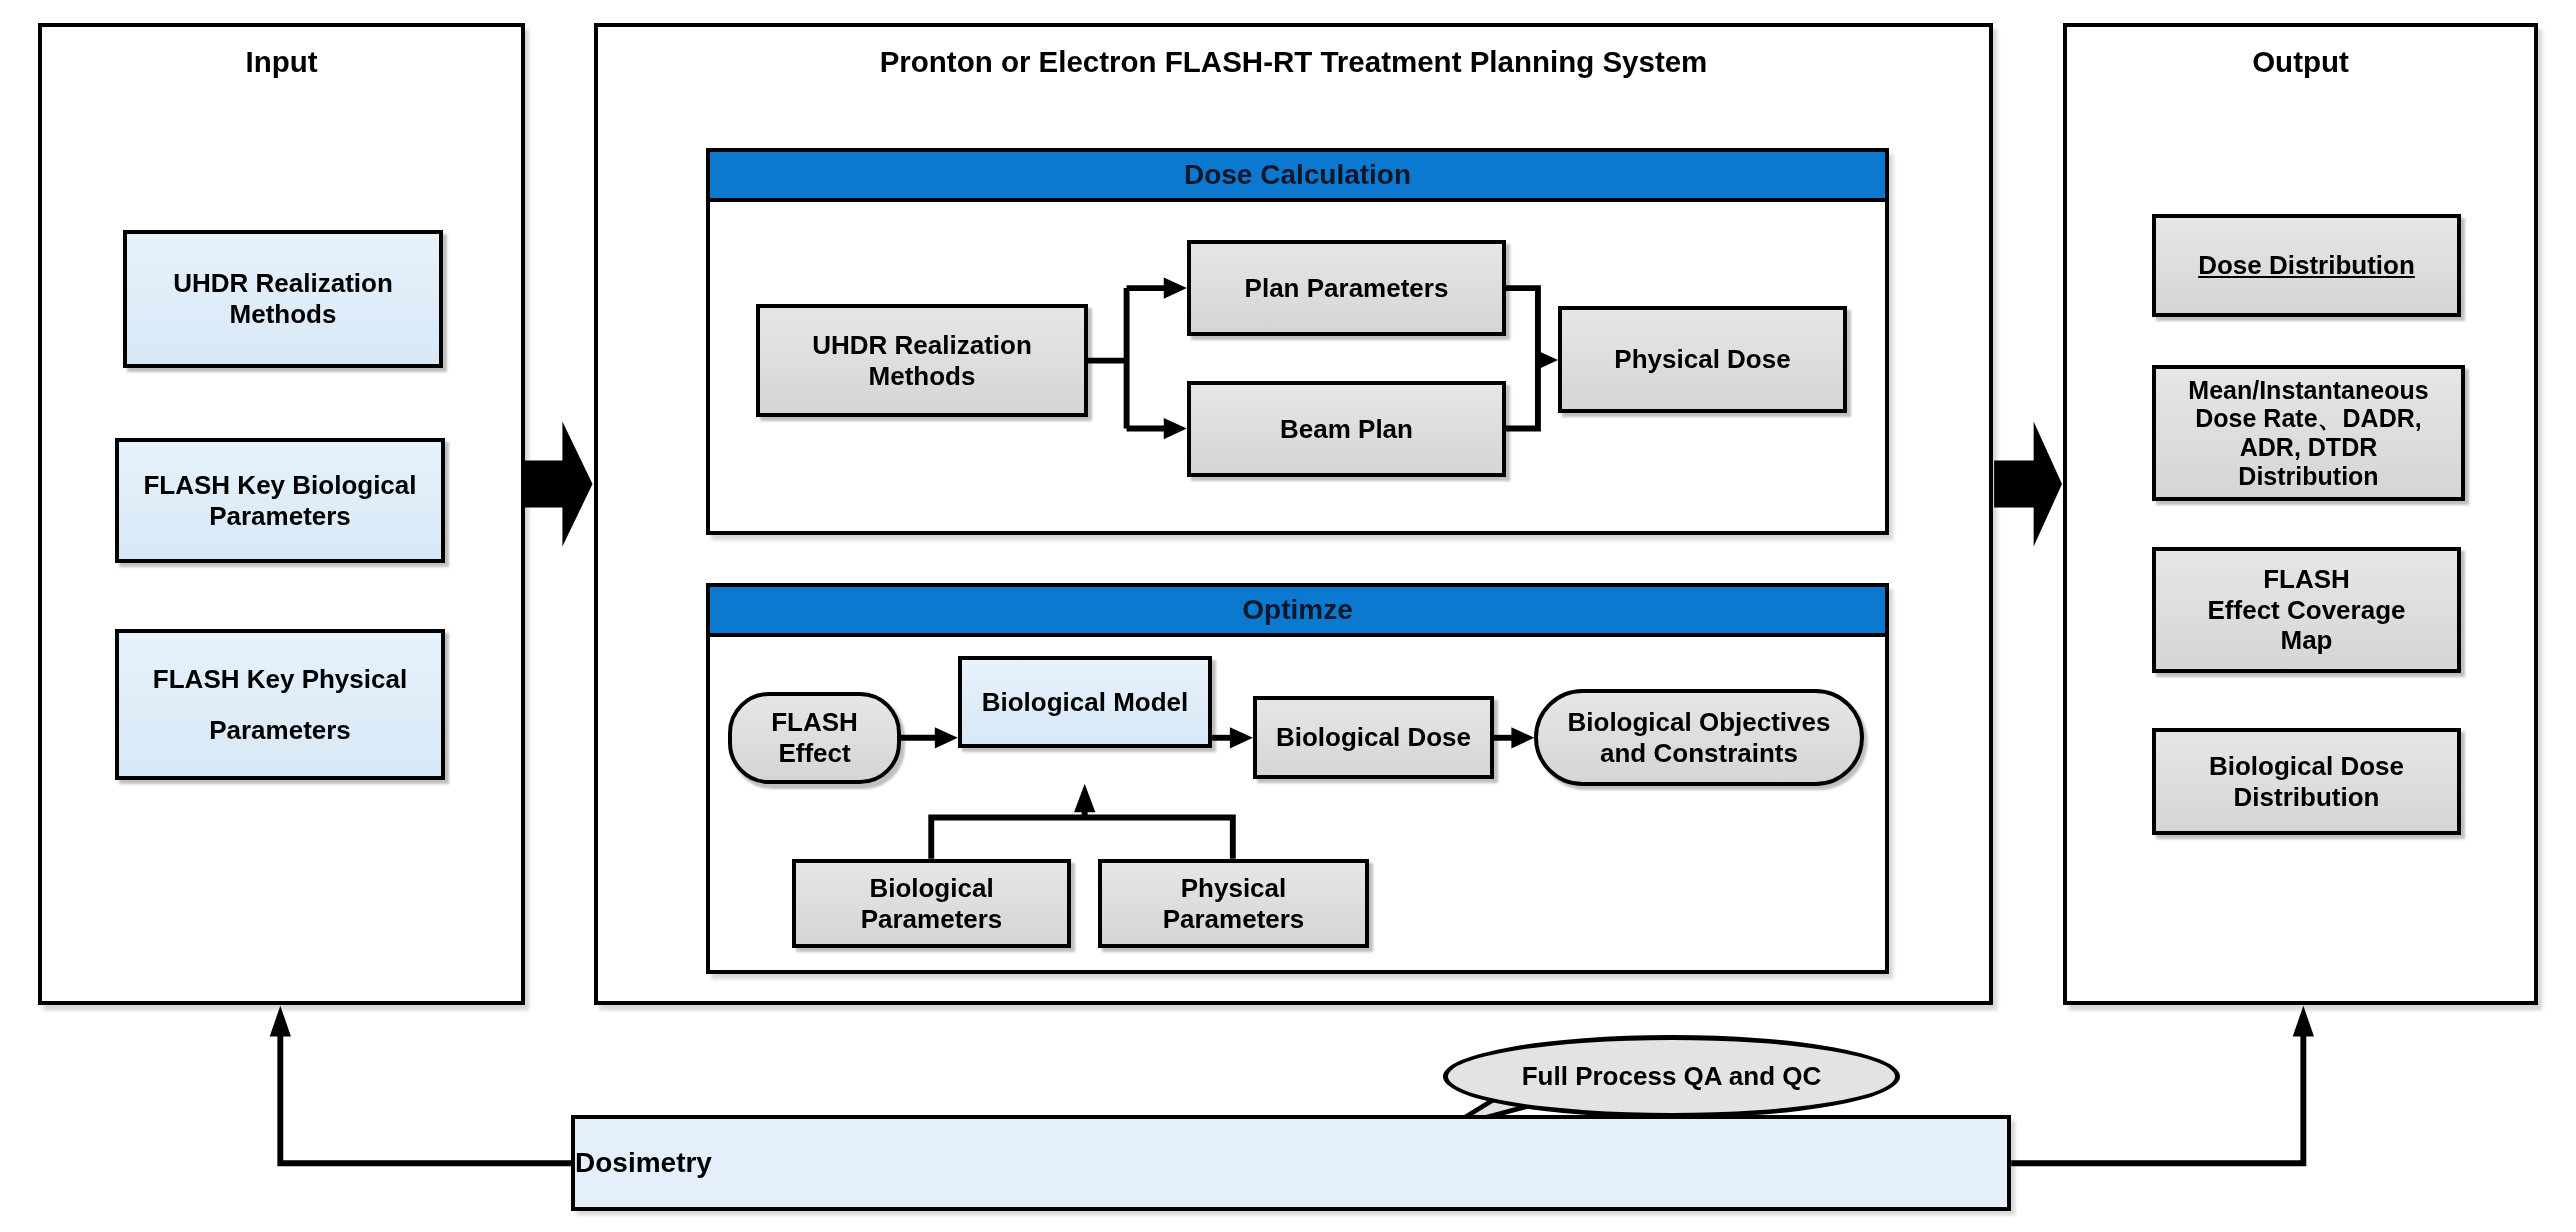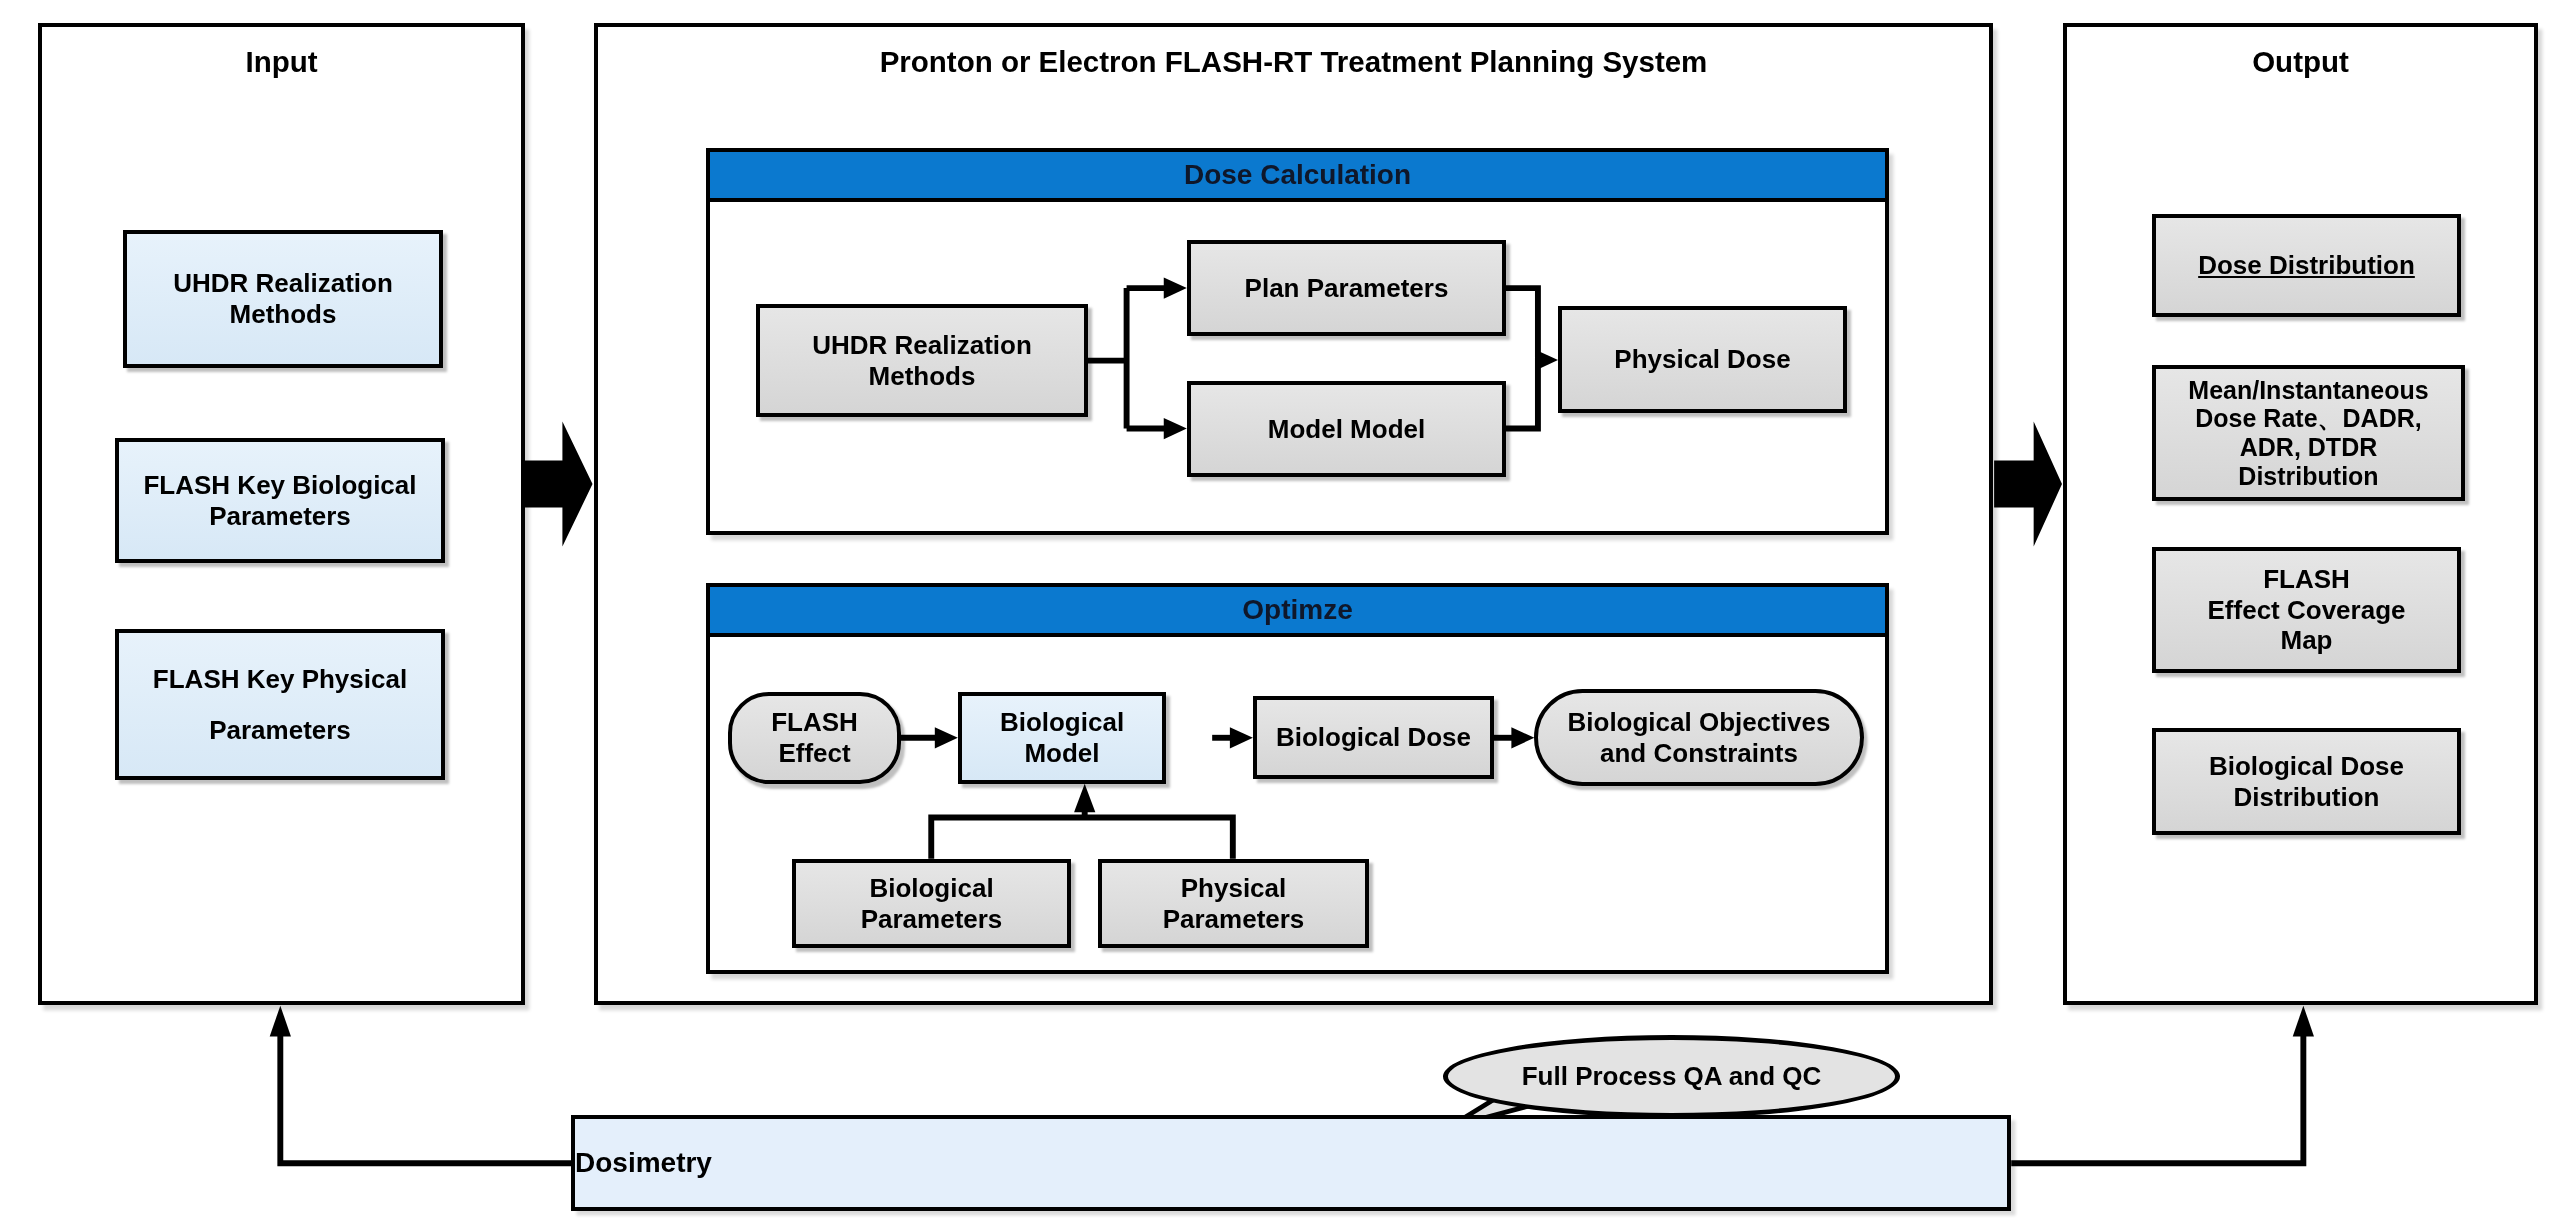--- a/index.html
+++ b/index.html
@@ -100,34 +100,34 @@
     <div class="sheader">Dose Calculation</div>
   </div>
   <div class="box gray" style="left:756px; top:304px; width:332px; height:113px;">
     <div>UHDR Realization</div>
     <div>Methods</div>
   </div>
   <div class="box gray" style="left:1187px; top:240px; width:319px; height:96px;">
     <div>Plan Parameters</div>
   </div>
   <div class="box gray" style="left:1187px; top:381px; width:319px; height:96px;">
-    <div>Model Model</div>
+    <div>Beam Plan</div>
   </div>
   <div class="box gray" style="left:1558px; top:306px; width:289px; height:107px;text-align:right;">
     <div>Physical Dose</div>
   </div>
 
   <div class="section" style="left:706px; top:583px; width:1183px; height:391px;">
     <div class="sheader">Optimze</div>
   </div>
   <div class="box gray stadium" style="left:728px; top:692px; width:173px; height:92px; border-radius:41px;">
     <div>FLASH</div>
     <div>Effect</div>
   </div>
-  <div class="box blue" style="left:958px; top:692px; width:208px; height:92px;">
+  <div class="box blue" style="left:958px; top:656px; width:254px; height:92px;">
     <div>Biological Model</div>
   </div>
   <div class="box gray" style="left:1253px; top:696px; width:241px; height:83px;">
     <div>Biological Dose</div>
   </div>
   <div class="box gray stadium" style="left:1534px; top:689px; width:330px; height:97px; border-radius:50px;">
     <div>Biological Objectives</div>
     <div>and Constraints</div>
   </div>
   <div class="box gray" style="left:792px; top:859px; width:279px; height:89px;">

